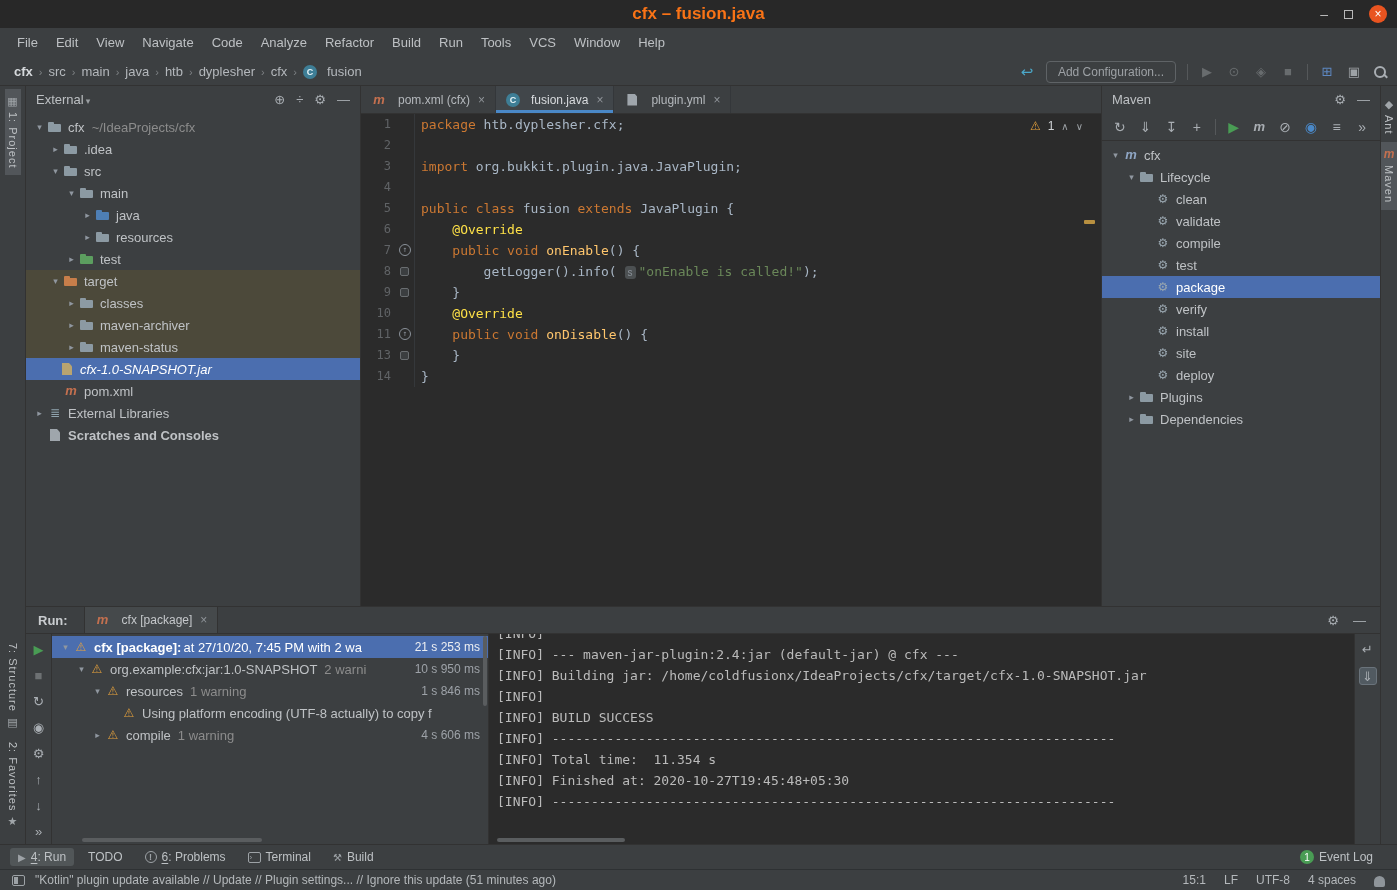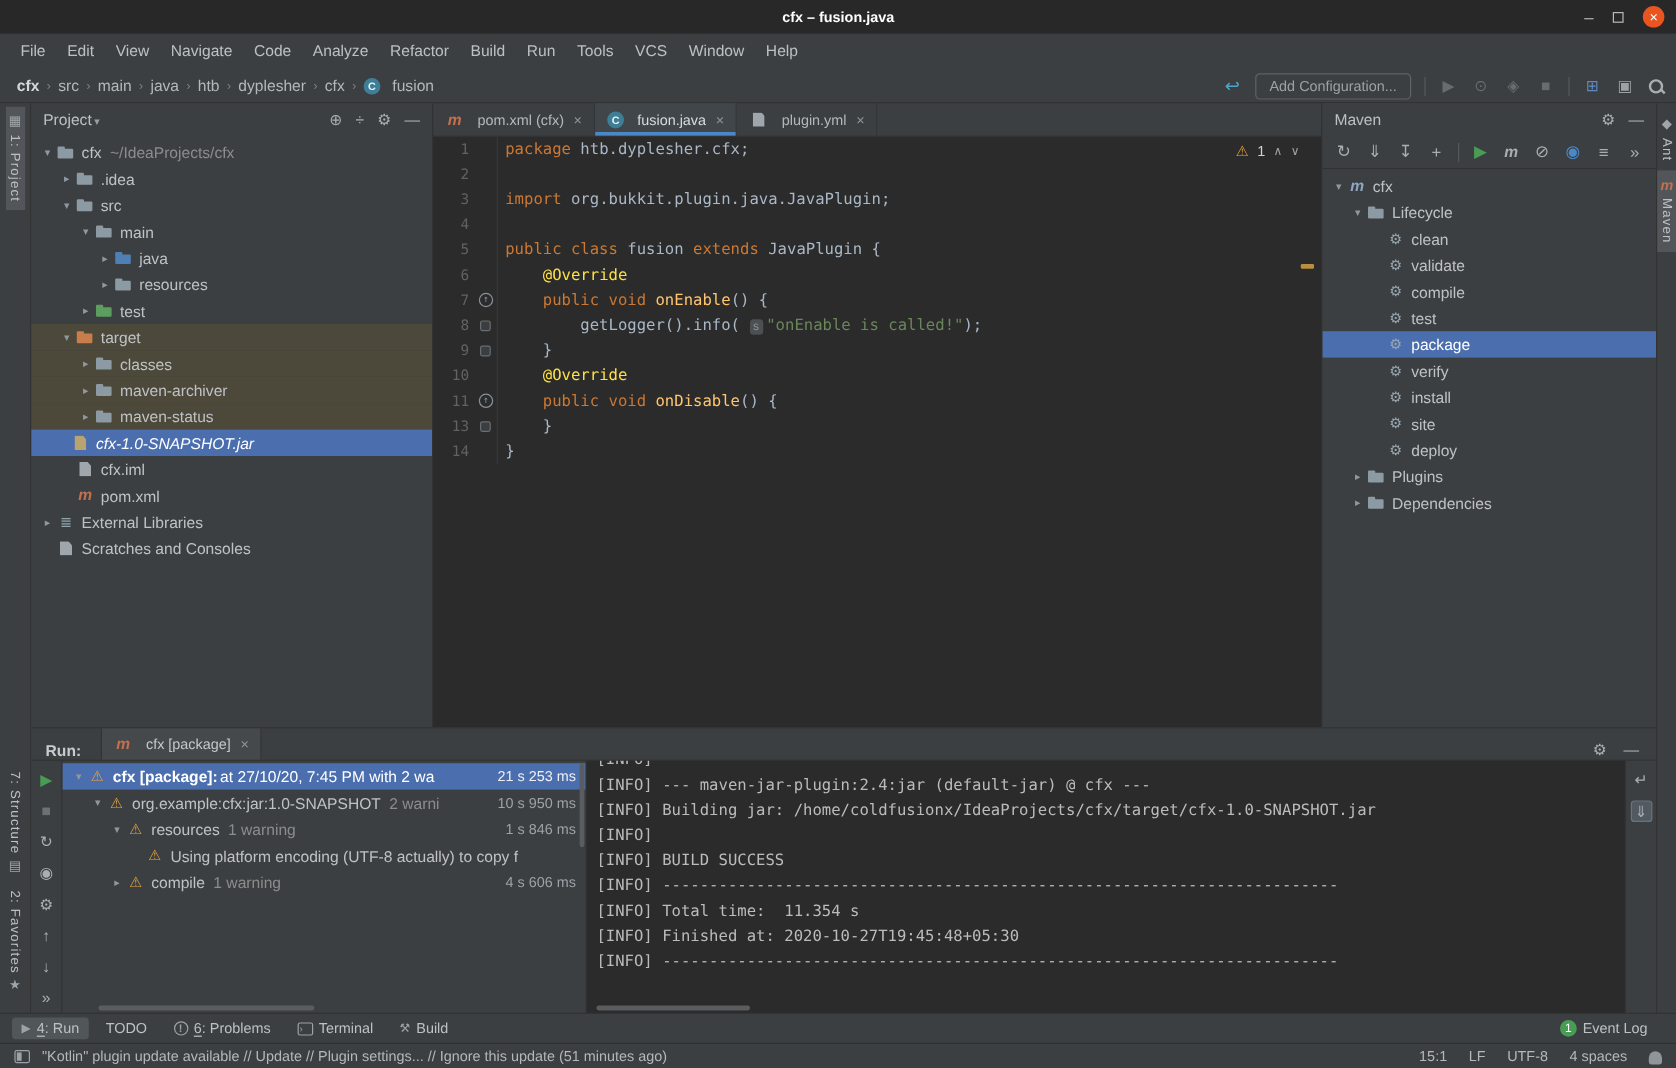--- a/index.html
+++ b/index.html
@@ -2,21 +2,21 @@
 <html><head>
 <meta charset="utf-8">
 <style>
   *{margin:0;padding:0;box-sizing:border-box}
   html,body{width:1397px;height:890px;overflow:hidden}
   body{font-family:"Liberation Sans","DejaVu Sans",sans-serif;font-size:13px;color:#BBBEC1;background:#2b2b2b}
   .app{width:1397px;height:890px;display:flex;flex-direction:column;background:#3c3f41}
 
   
   .titlebar{height:28px;flex:none;background:#282828;position:relative}
-  .titlebar .title{position:absolute;left:50%;top:0;transform:translateX(-50%);line-height:28px;color:#ffffff;font-weight:bold;font-size:12px}
+  .titlebar .title{position:absolute;left:50%;top:0;transform:translateX(-50%);line-height:28px;color:#f97316;font-weight:bold;font-size:17px}
   .win-controls{position:absolute;right:10px;top:0;height:28px;display:flex;align-items:center;gap:16px}
   .wc{color:#b8b8b8;font-size:14px;cursor:default}
   .maxbox{display:inline-block;width:9px;height:9px;border:1px solid #b8b8b8}
   .wc.close{width:18px;height:18px;border-radius:50%;background:#E95420;color:#fff;display:flex;align-items:center;justify-content:center;font-size:12px;line-height:1}
 
   
   .menubar{height:30px;flex:none;display:flex;align-items:center;padding-left:8px;background:#3c3f41}
   .menu-item{padding:0 9px;line-height:30px;color:#BDC0C3}
 
   
@@ -109,21 +109,21 @@
   
   .maven-panel{width:278px;flex:none;background:#3c3f41;display:flex;flex-direction:column}
   .mtoolbar{height:28px;flex:none;display:flex;align-items:center;gap:10px;padding:0 10px;border-bottom:1px solid #323232}
   .mt-ico{color:#A9AEB3;font-size:14px;width:16px;text-align:center}
   .mt-ico.green{color:#499C54}
   .mt-ico.blue{color:#4A88C7}
   .mt-ico.mbold{font-weight:bold;font-style:italic;font-size:13px}
 
   
   .run-panel{flex:1;min-height:0;background:#3c3f41;border-top:1px solid #323232;display:flex;flex-direction:column}
-  .run-header{height:27px;flex:none;display:flex;align-items:flex-end;border-bottom:1px solid #323232;padding-left:12px}
+  .run-header{height:27px;flex:none;display:flex;align-items:center;border-bottom:1px solid #323232;padding-left:12px}
   .run-label{font-weight:bold;color:#C9CCCF;margin-right:16px}
   .run-tab{height:100%;display:flex;align-items:center;gap:6px;padding:0 10px;background:#45494B;border-left:1px solid #323232;border-right:1px solid #323232;color:#C5C8CB;font-size:12px}
   .rh-icons{margin-left:auto;display:flex;gap:14px;padding-right:14px}
   .run-content{flex:1;display:flex;min-height:0}
   .run-toolbar{width:26px;flex:none;border-right:1px solid #323232;display:flex;flex-direction:column;align-items:center;padding-top:7px;gap:9px}
   .rt-ico{font-size:13px;color:#A9AEB3;height:17px;line-height:17px}
   .rt-ico.green{color:#499C54}
   .rt-ico.dis{color:#6d7173}
   .run-tree-wrap{width:437px;flex:none;position:relative;overflow:hidden;border-right:1px solid #323232;padding-top:2px;font-size:13px}
   .console-wrap{flex:1;min-width:0;background:#2b2b2b;position:relative;overflow:hidden}
@@ -248,21 +248,21 @@
           <span class="vtext">2: Favorites</span>
           <span class="s-ico star">★</span>
         </div>
       </div>
 
     <div class="center-col">
       <div class="main-row">
 
         <div class="panel project-panel">
           <div class="panel-header">
-            <span><span>Project</span><span class="caret-d">▾</span></span>
+            <span><span>External</span><span class="caret-d">▾</span></span>
             <span class="ph-icons" id="project-header-icons">
                 <span class="ph-ico">⊕</span>
                 <span class="ph-ico">÷</span>
                 <span class="ph-ico">⚙</span>
                 <span class="ph-ico">—</span>
               </span>
           </div>
           <div class="tree" id="project-tree">
               <div class="trow" style="padding-left: 6px;">
                 <span class="chev">▾</span>
@@ -320,34 +320,29 @@
                 <span class="tico folder ficon" style="--fc: #8C9AA3;"></span>
                 <span class="lbl">maven-status</span>
               </div>
               <div class="trow sel" style="padding-left: 18px; font-style: italic;">
                 <span class="chev"></span>
                 <span class="tico jar picon" style="--pc: #B9A470;"></span>
                 <span class="lbl">cfx-1.0-SNAPSHOT.jar</span>
               </div>
               <div class="trow" style="padding-left: 22px;">
                 <span class="chev"></span>
-                <span class="tico file picon" style="--pc: #9FA6AC;"></span>
-                <span class="lbl">cfx.iml</span>
-              </div>
-              <div class="trow" style="padding-left: 22px;">
-                <span class="chev"></span>
                 <span class="tico maven-file">m</span>
                 <span class="lbl">pom.xml</span>
               </div>
               <div class="trow" style="padding-left: 6px;">
                 <span class="chev">▸</span>
                 <span class="tico libs">≣</span>
                 <span class="lbl">External Libraries</span>
               </div>
-              <div class="trow" style="padding-left: 6px;">
+              <div class="trow" style="padding-left: 6px; font-weight: bold;">
                 <span class="chev"></span>
                 <span class="tico scratch picon" style="--pc: #9FA6AC;"></span>
                 <span class="lbl">Scratches and Consoles</span>
               </div>
             </div>
         </div>
 
         <div class="editor-col">
           <div class="tabs" id="editor-tabs">
               <div class="tab">

